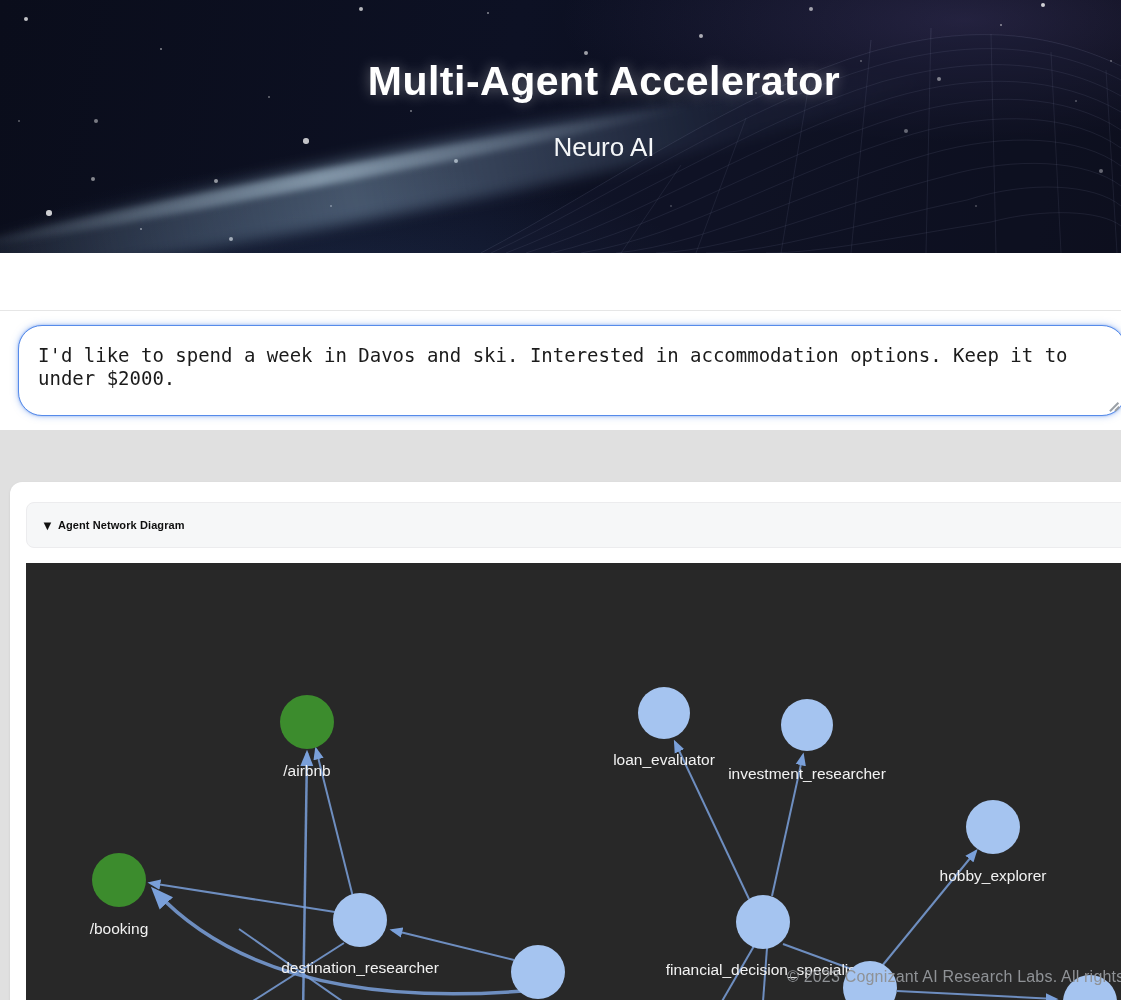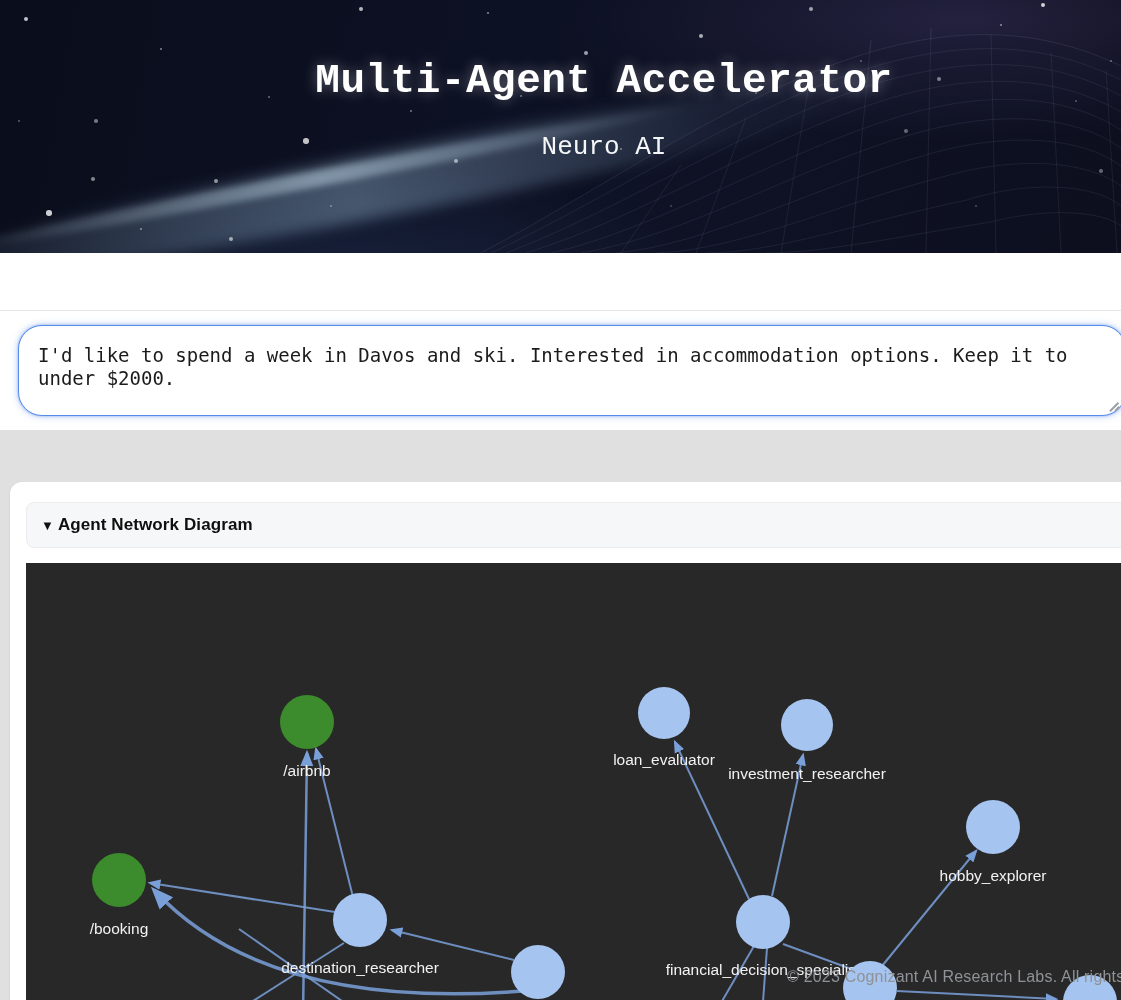--- a/index.html
+++ b/index.html
@@ -9,21 +9,20 @@
   }
   .page{width:1208px;position:relative;}
 
   
   .hero{
     position:relative;width:1121px;height:253px;overflow:hidden;
     background:
       radial-gradient(60% 80% at 86% 8%, rgba(96,84,150,0.30), rgba(0,0,0,0) 60%),
       radial-gradient(50% 70% at 30% 110%, rgba(60,90,140,0.25), rgba(0,0,0,0) 65%),
       linear-gradient(100deg,#0a0d1b 0%,#0d1124 45%,#080a15 100%);
-    font-family: Liberation Mono, monospace;
   }
   .hero-streak{
     position:absolute;left:-120px;top:148px;width:1050px;height:64px;
     background:linear-gradient(to right, rgba(150,200,225,0) 0%, rgba(175,212,238,0.34) 45%, rgba(130,160,210,0.12) 80%, rgba(130,160,210,0) 100%);
     transform:rotate(-11deg);filter:blur(7px);border-radius:50%;
   }
   .hero-streak2{
     position:absolute;left:-60px;top:170px;width:760px;height:16px;
     background:linear-gradient(to right, rgba(180,220,240,0) 0%, rgba(205,230,245,0.45) 50%, rgba(180,210,240,0) 100%);
     transform:rotate(-11deg);filter:blur(3px);border-radius:50%;
@@ -80,21 +79,21 @@
   .card{
     box-sizing:border-box;width:1188px;margin-left:10px;position:relative;top:52px;
     background:#ffffff;border-radius:12px;padding:20px 16px 16px 16px;
     box-shadow:0 1px 3px rgba(0,0,0,.08);
   }
   .panel-header{
     box-sizing:border-box;height:46px;background:#f6f7f8;border:1px solid #ececee;
     border-radius:8px;display:flex;align-items:center;padding-left:14px;cursor:pointer;
   }
   .panel-caret{font-size:13px;color:#111;margin-right:4px;line-height:1;}
-  .panel-title{font-size:17px;font-weight:700;color:#0f0f0f;letter-spacing:.1px;}
+  .panel-title{font-size:11px;font-weight:700;color:#0f0f0f;letter-spacing:.1px;}
 
   .net-canvas{
     position:relative;margin-top:15px;width:1156px;height:450px;
     background:#282828;overflow:hidden;
   }
   .net-canvas svg{position:absolute;left:0;top:0;}
   .watermark{
     position:absolute;left:761px;top:405px;white-space:nowrap;
     font-size:16px;color:#8f9296;letter-spacing:.2px;z-index:3;
   }

